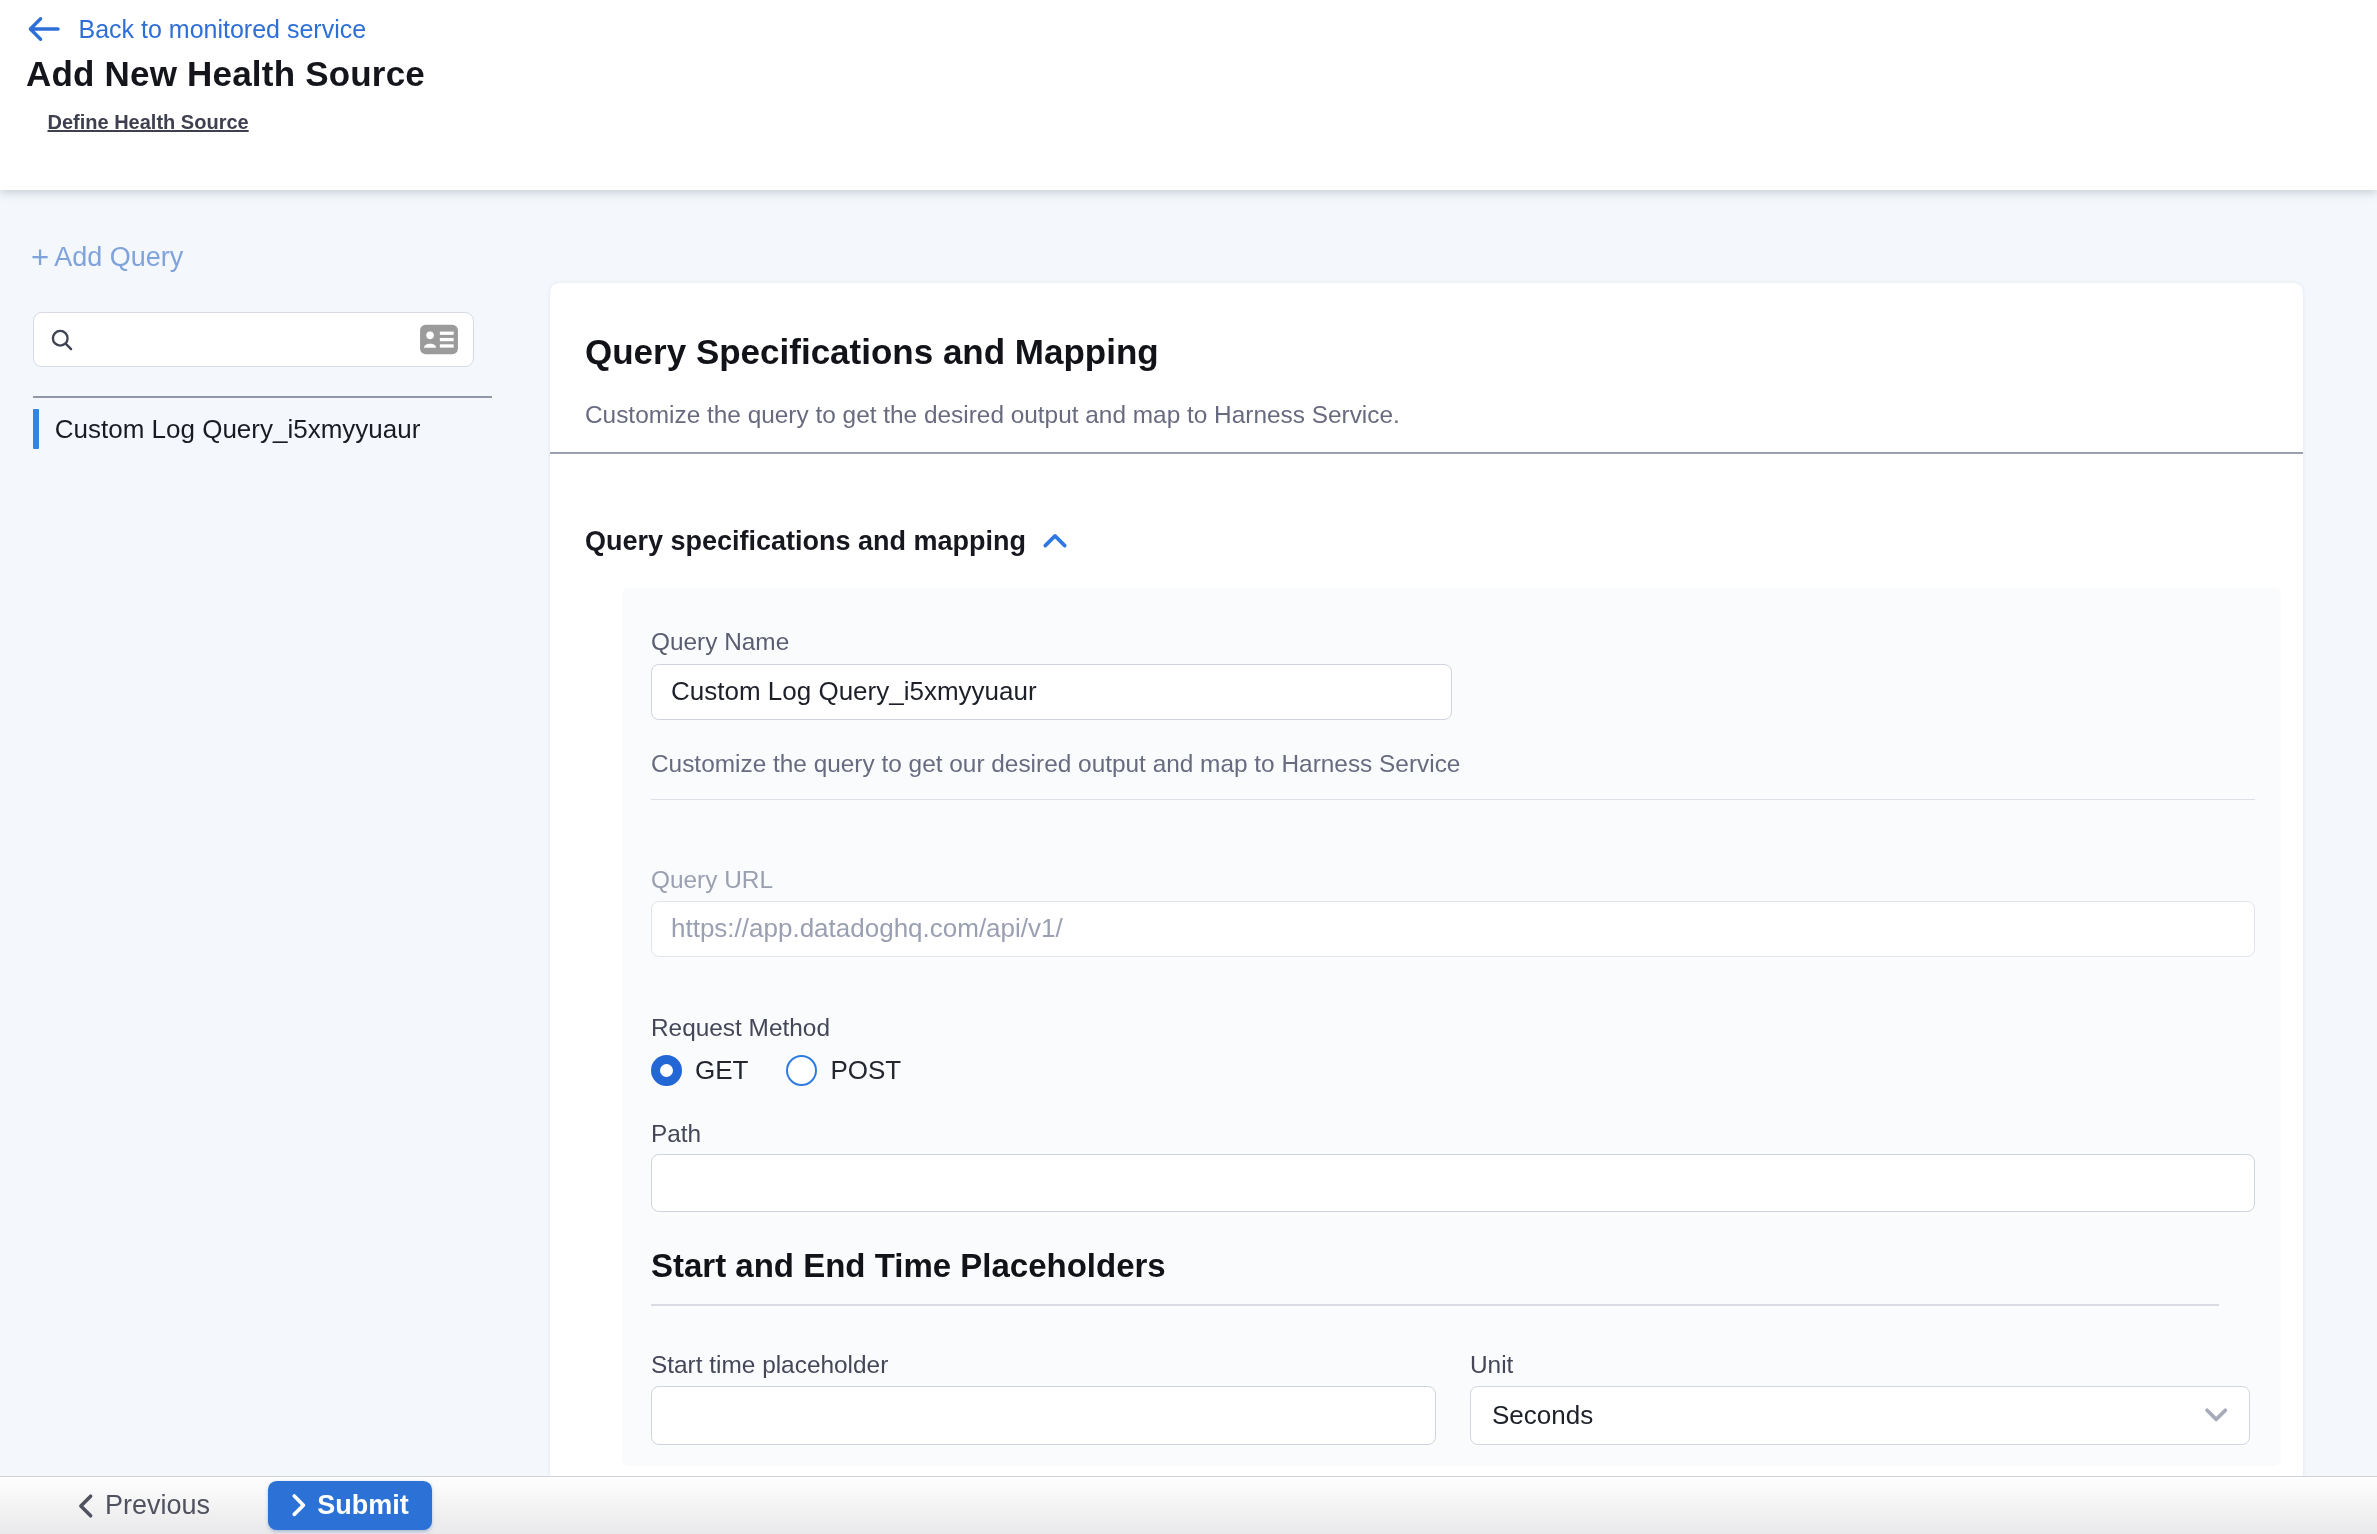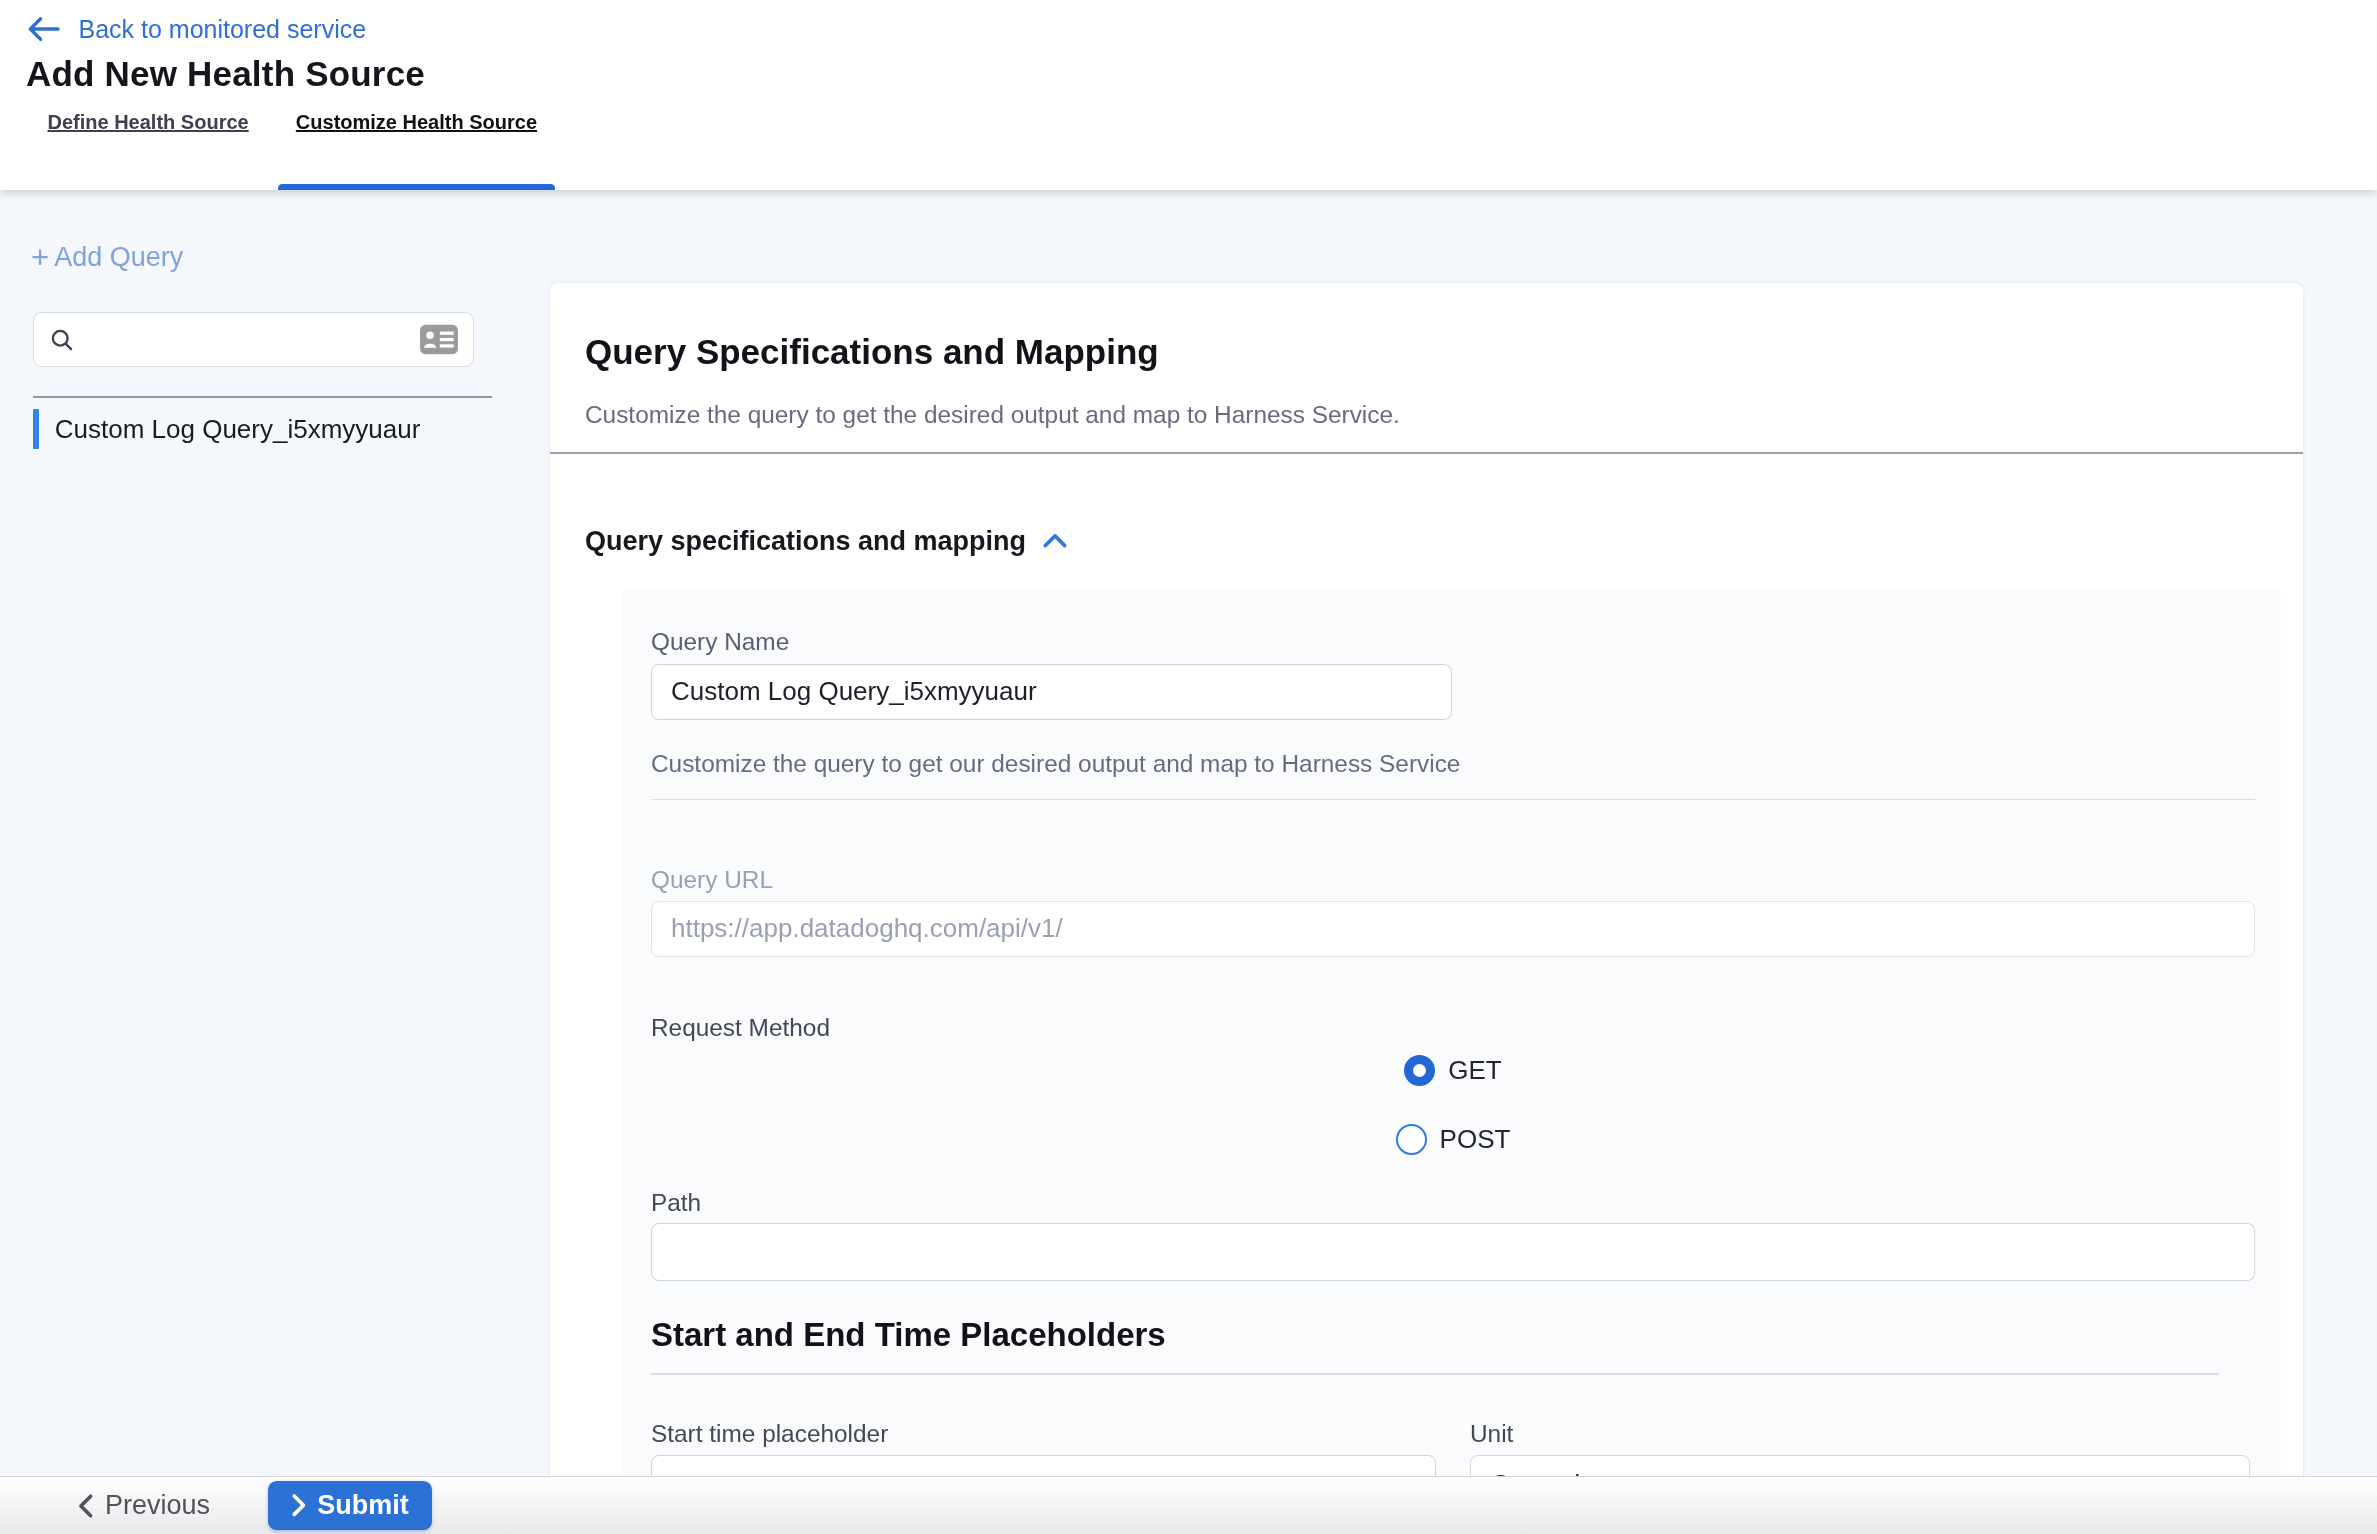--- a/index.html
+++ b/index.html
@@ -111,21 +111,21 @@
   .text-input.disabled { border-color:#e1e4ea; color:#9aa0b2; }
 
   .qname-input { width:801px; margin-top:7px; }
   .helper-text { margin-top:30px; font-size:24.4px; color:#686b80; }
   .hr-light { margin-top:21px; height:1.7px; background:#dcdfe7; }
 
   .baseurl-label { margin-top:65px; }
   .baseurl-input { margin-top:5.2px; width:1604px; }
 
   .rm-label { margin-top:56px; }
-  .radio-row { margin-top:12.2px; display:flex; align-items:center; gap:38px;flex-direction:column; }
+  .radio-row { margin-top:12.2px; display:flex; align-items:center; gap:38px; }
   .radio-opt { display:flex; align-items:center; gap:13px; cursor:pointer; }
   .radio {
     width:31px; height:31px; border-radius:50%;
     border:2.6px solid #2e7be0; background:#ffffff; flex:0 0 auto;
   }
   .radio-opt.checked .radio { border:9.6px solid #2367d4; }
   .radio-text { font-size:26px; color:#23252f; }
 
   .path-label { margin-top:33px; }
   .path-input { margin-top:5.2px; width:1604px; height:58px; }
@@ -176,23 +176,20 @@
       <svg width="35" height="30" viewBox="0 0 24 20">
         <path d="M10 3 L3 10 L10 17 M3.5 10 H22" stroke="#2d6fd6" stroke-width="2.3" fill="none" stroke-linecap="round" stroke-linejoin="round"></path>
       </svg>
     </span>
     <a class="back-link">Back to monitored service</a>
   </div>
   <h1 class="page-title">Add New Health Source</h1>
   <nav class="tabs">
     <div class="tab">
       <span>Define Health Source</span>
-    </div>
-    <div class="tab checked">
-      <span>Customize Health Source</span>
     </div>
   </nav>
 </header>
 
 <aside class="sidebar">
   <div class="add-query">
     <span class="plus">+</span>
     <span>Add Query</span>
   </div>
   <div class="searchbox">

